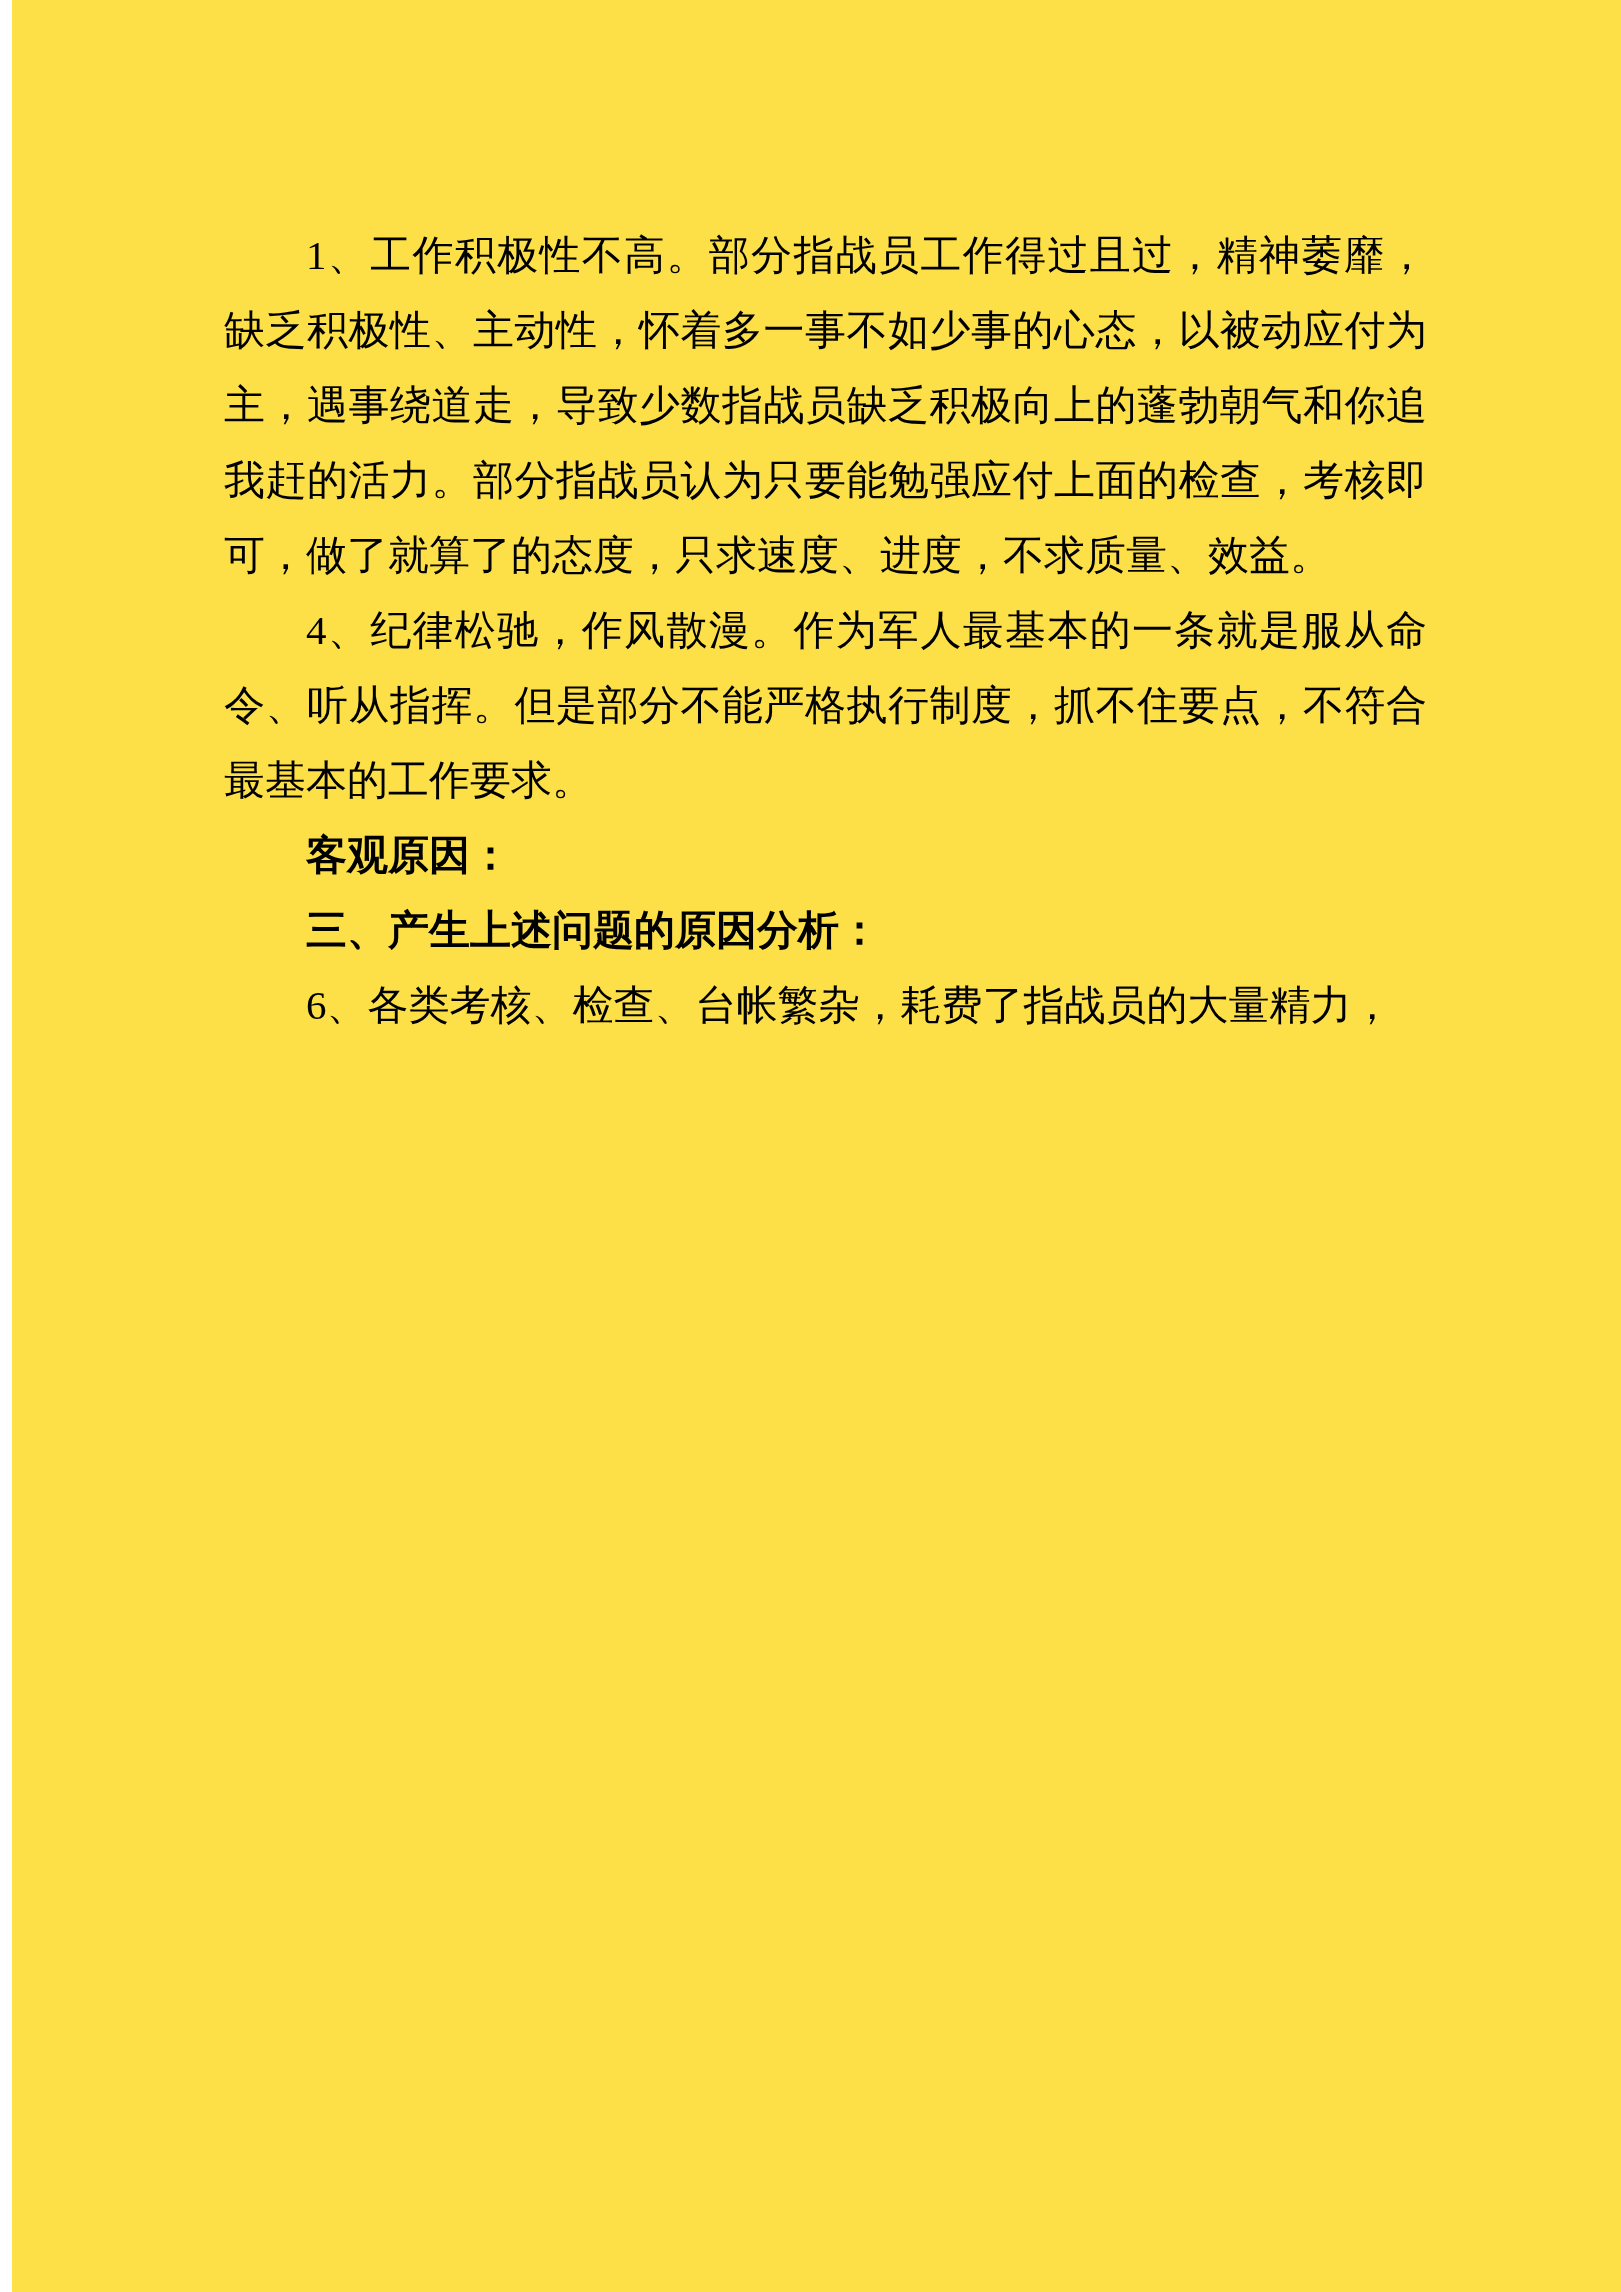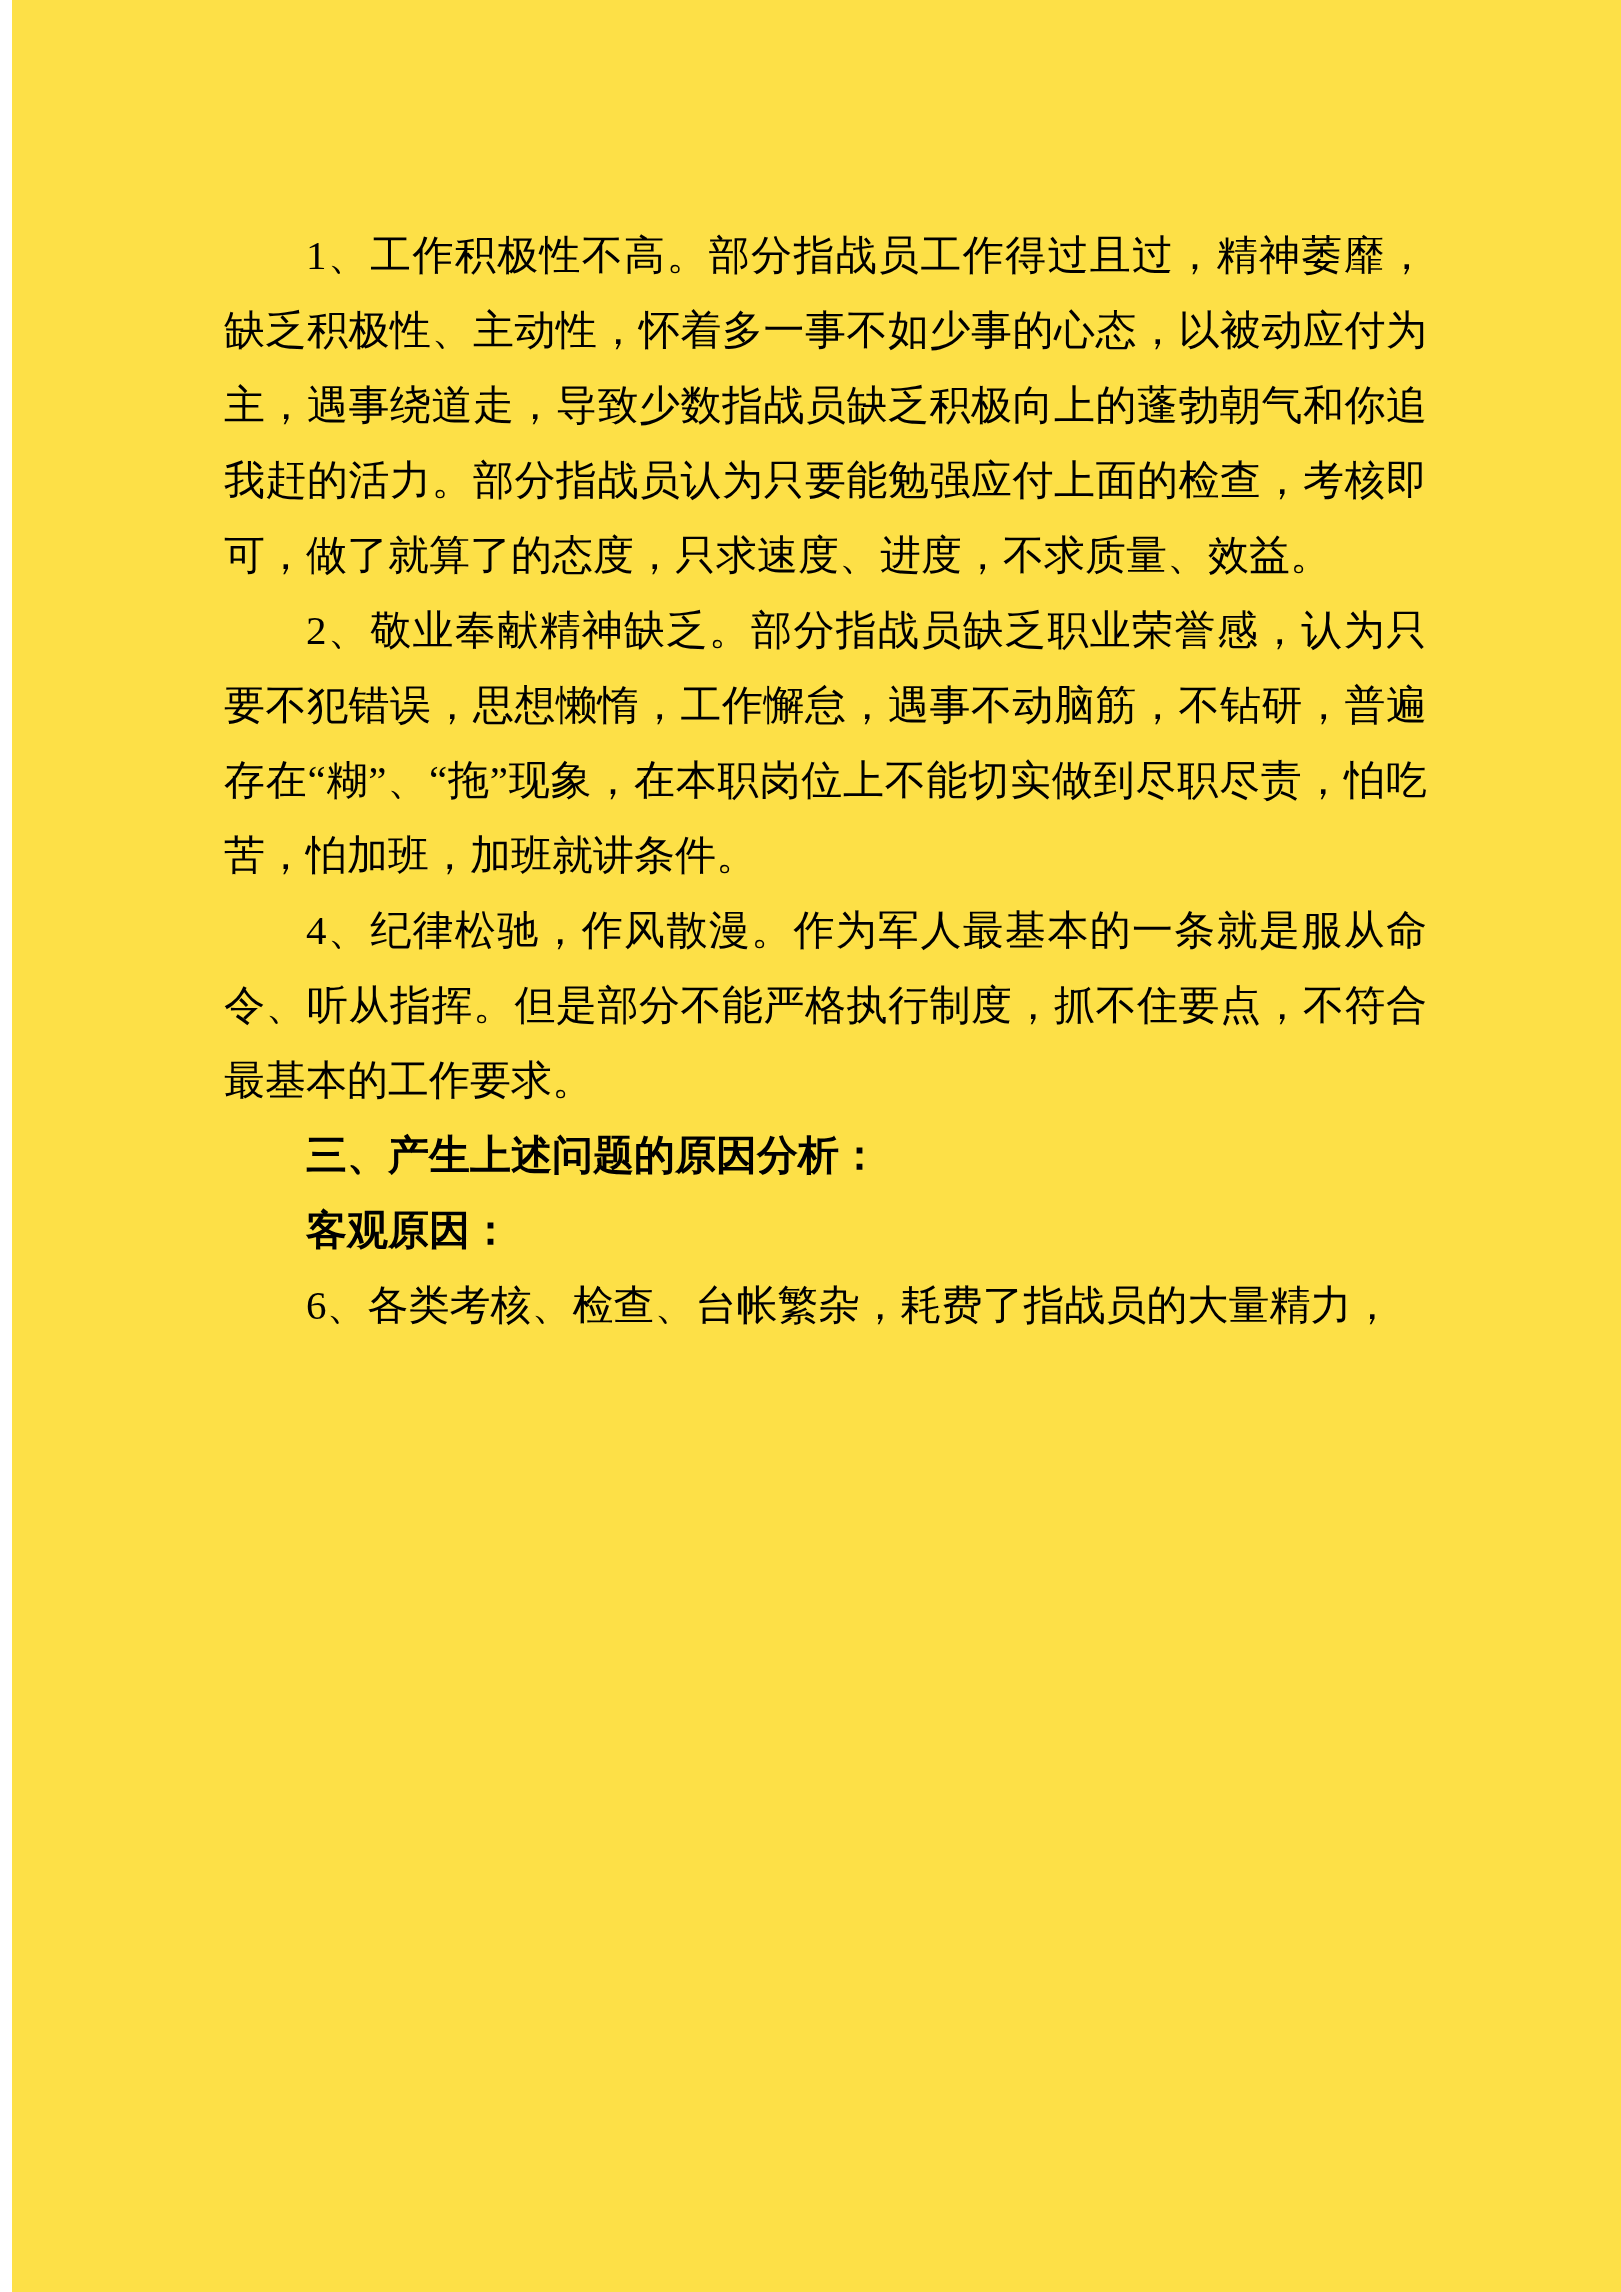--- a/index.html
+++ b/index.html
@@ -34,19 +34,18 @@
   .heading {
     font-weight: 700;
     text-align: left;
   }
 </style>
 </head>
 <body>
 
 <div class="page">
   <p class="para">1、工作积极性不高。部分指战员工作得过且过，精神萎靡，缺乏积极性、主动性，怀着多一事不如少事的心态，以被动应付为主，遇事绕道走，导致少数指战员缺乏积极向上的蓬勃朝气和你追我赶的活力。部分指战员认为只要能勉强应付上面的检查，考核即可，做了就算了的态度，只求速度、进度，不求质量、效益。</p>
-  <p class="para">2、敬业奉献精神缺乏。部分指战员缺乏职业荣誉感，认为只要不犯错误，思想懒惰，工作懈怠，遇事不动脑筋，不钻研，普遍存在“糊”、“拖”现象，在本职岗位上不能切实做到尽职尽责，怕吃苦，怕加班，加班就讲条件。</p>
   <p class="para">4、纪律松驰，作风散漫。作为军人最基本的一条就是服从命令、听从指挥。但是部分不能严格执行制度，抓不住要点，不符合最基本的工作要求。</p>
+  <p class="para heading">客观原因：</p>
   <p class="para heading">三、产生上述问题的原因分析：</p>
-  <p class="para heading">客观原因：</p>
   <p class="para">6、各类考核、检查、台帐繁杂，耗费了指战员的大量精力，</p>
 </div>
 
 
 </body></html>

